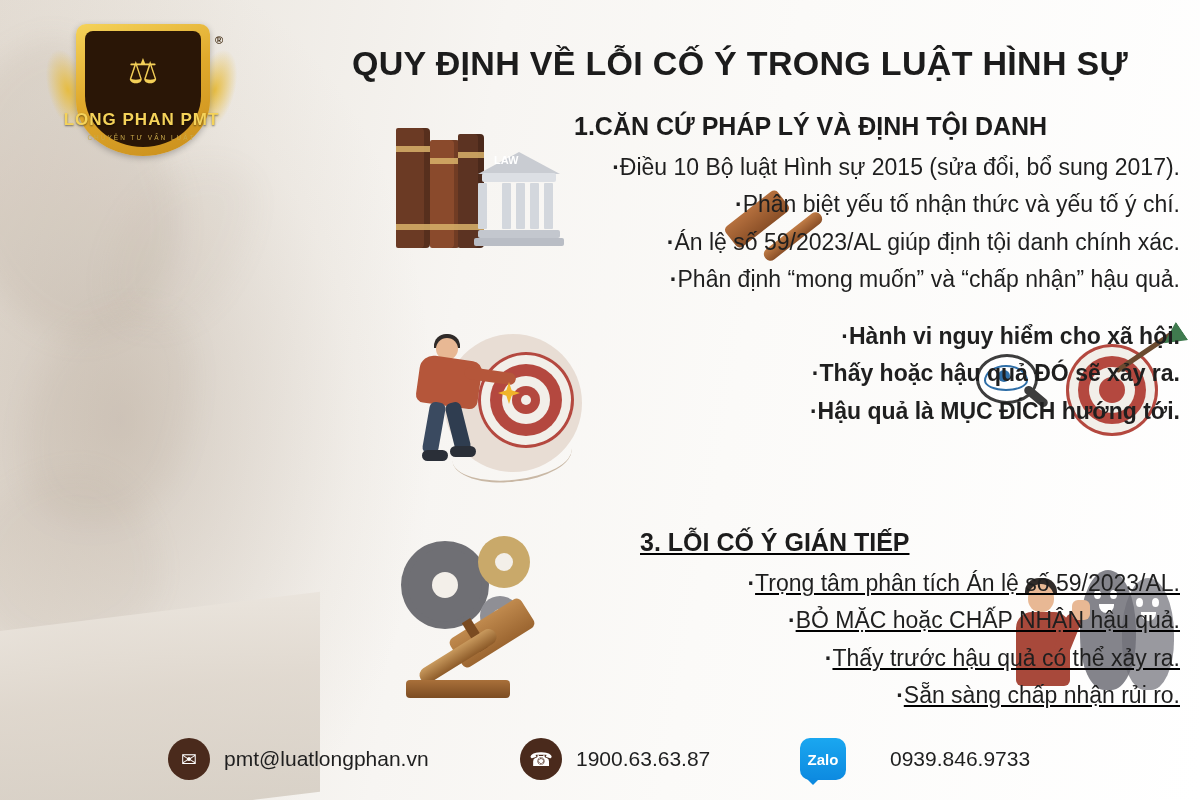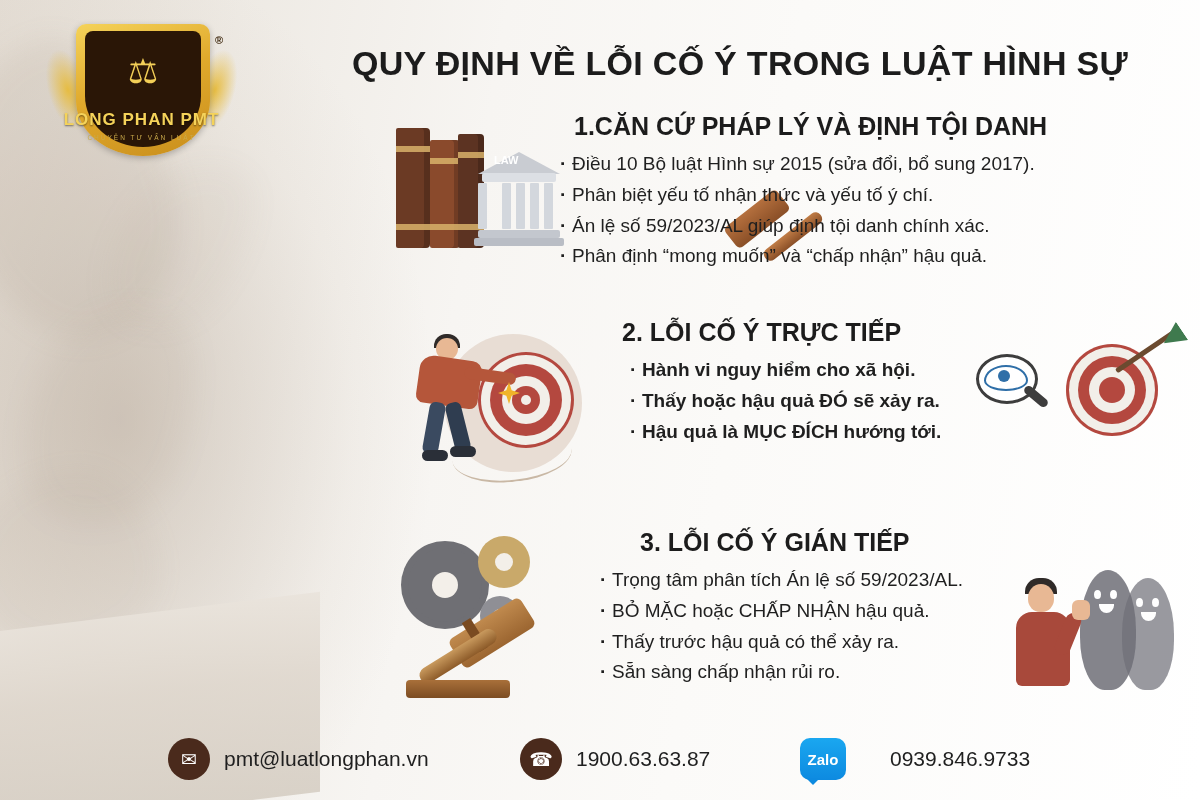--- a/index.html
+++ b/index.html
@@ -125,38 +125,39 @@
   
   .section { position: absolute; }
   .sec-title {
     font-size: 25px;
     font-weight: bold;
     color: #1c1c1c;
     margin: 0 0 8px 0;
   }
   .bullets { list-style: none; margin: 0; padding: 0; }
   .bullets li {
-    font-size: 19px;
+    font-size: 23px;
     color: #1f1f1f;
     line-height: 1.62;
     white-space: nowrap;
+    text-align: right;
   }
   .bullets li::before {
     content: "·";
     display: inline-block;
     width: 12px;
     font-weight: bold;
   }
 
   #sec1 { left: 560px; top: 112px; width: 620px; }
   #sec1 .sec-title { text-align: left; padding-left: 14px; }
   #sec2 { left: 610px; top: 318px; width: 570px; }
   #sec2 .sec-title { text-align: left; padding-left: 12px; }
   #sec2 .bullets li { padding-left: 20px; font-weight: bold; }
-  #sec3 { left: 600px; top: 528px; width: 580px; }
+  #sec3 { left: 600px; top: 528px; width: 580px; text-decoration: underline; }
   #sec3 .sec-title { text-align: left; padding-left: 40px; }
 
   
   .ill { position: absolute; }
   #ill1 { left: 382px; top: 112px; width: 180px; height: 180px; }
   .book {
     position: absolute;
     border-radius: 2px 4px 4px 2px;
     box-shadow: inset -6px 0 0 rgba(0,0,0,.18);
   }
@@ -406,21 +407,20 @@
   <div class="ill" id="ill2c">
     <div class="t2 t2-o"></div>
     <div class="t2 t2-2"></div>
     <div class="t2 t2-3"></div>
     <div class="t2 t2-4"></div>
     <div class="arrow-shaft"></div>
     <div class="arrow-fletch"></div>
   </div>
 
   <div class="section" id="sec2">
-    <div class="sec-title">2. LỖI CỐ Ý TRỰC TIẾP</div>
     <ul class="bullets">
       <li>Hành vi nguy hiểm cho xã hội.</li>
       <li>Thấy hoặc hậu quả ĐÓ sẽ xảy ra.</li>
       <li>Hậu quả là MỤC ĐÍCH hướng tới.</li>
     </ul>
   </div>
 
   <div class="ill" id="ill3">
     <div class="gear g1"></div>
     <div class="gear g2"></div>

